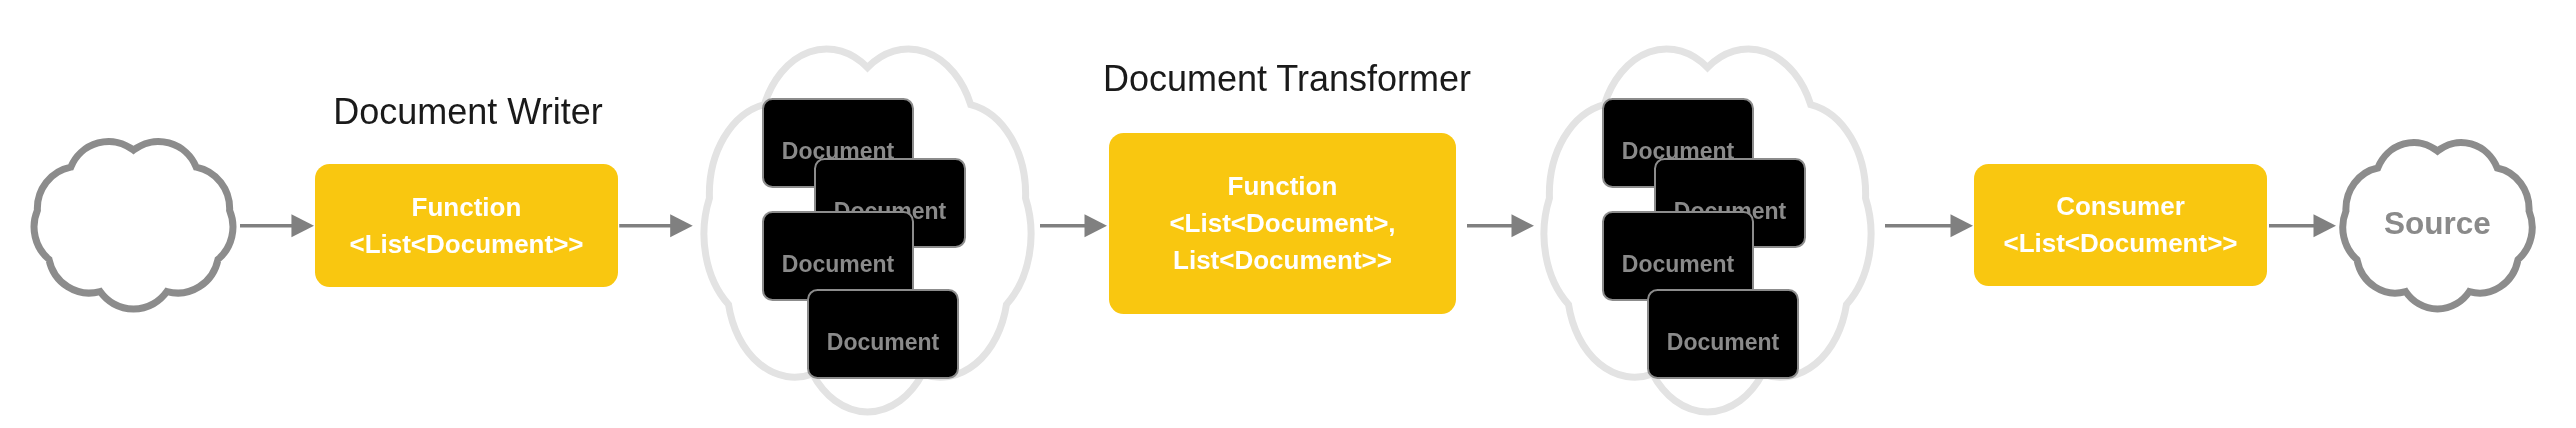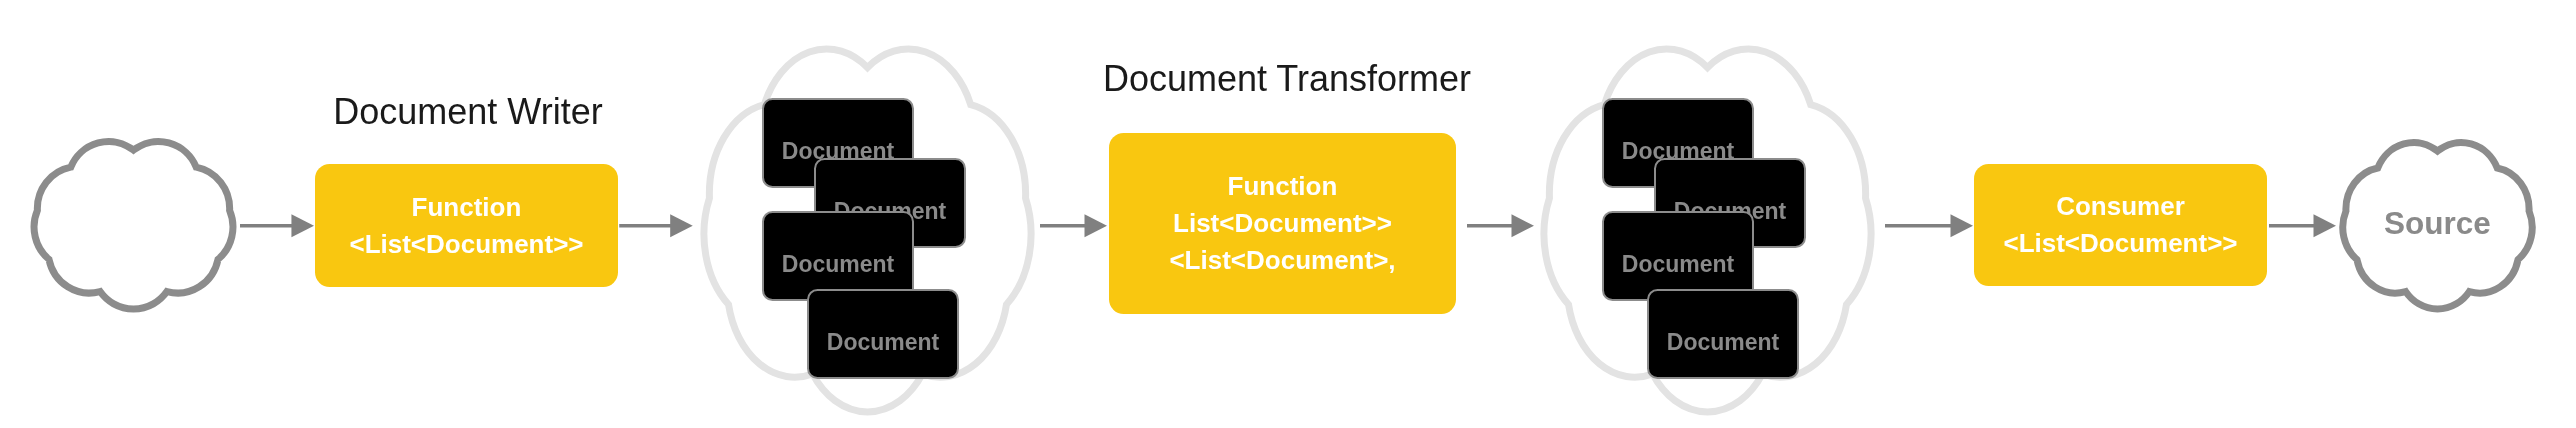--- a/index.html
+++ b/index.html
@@ -146,22 +146,22 @@
 
   <svg class="arrow" style="left:1040px; top:210px" width="67" height="31.5" viewBox="0 0 128 60">
     <line x1="0" y1="30" x2="88" y2="30"></line>
     <polygon points="85,8 128,30 85,52"></polygon>
   </svg>
 
   <div class="stage-title" style="left:1077px; top:61px; width:420px">Document Transformer</div>
 
   <div class="ybox" style="left:1109px; top:133px; width:347px; height:181px">
     <span>Function</span>
+    <span>&lt;List&lt;Document&gt;,</span>
     <span>List&lt;Document&gt;&gt;</span>
-    <span>&lt;List&lt;Document&gt;,</span>
   </div>
 
   <svg class="arrow" style="left:1467px; top:210px" width="67" height="31.5" viewBox="0 0 128 60">
     <line x1="0" y1="30" x2="88" y2="30"></line>
     <polygon points="85,8 128,30 85,52"></polygon>
   </svg>
 
   <div class="doc-cloud" style="left:1534px; top:50px; width:347px; height:351px">
     <svg class="cloud-svg" viewBox="0 0 400 300" preserveAspectRatio="none">
       <path class="cloud-outline light" d="M 200 15 A 78 78 0 0 1 318.9 46.6 A 78 78 0 0 1 382.2 126.6 A 78 78 0 0 1 360.2 217.5 A 78 78 0 0 1 263.3 276.9 A 78 78 0 0 1 136.7 276.9 A 78 78 0 0 1 39.8 217.5 A 78 78 0 0 1 17.8 126.6 A 78 78 0 0 1 81.1 46.6 A 78 78 0 0 1 200 15 Z"></path>

